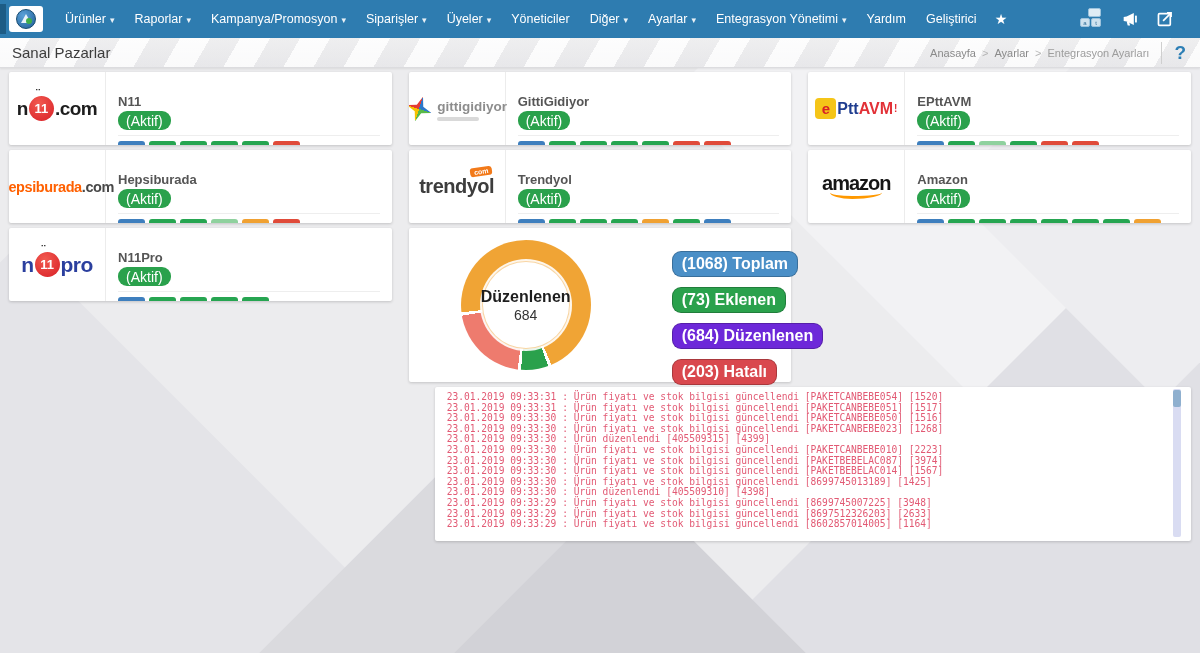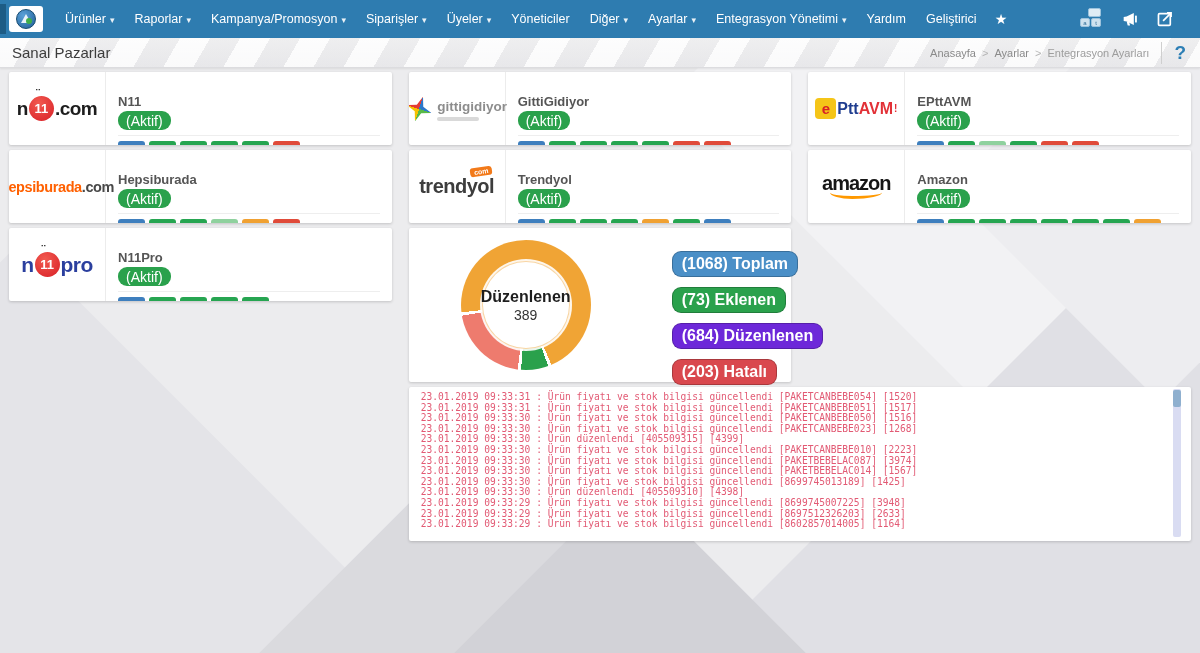--- a/index.html
+++ b/index.html
@@ -88,21 +88,21 @@
   .panel { background:#fff; border-radius:2px; box-shadow:0 1px 3px rgba(0,0,0,.18); }
   .stats { height:154px; position:relative; }
   .donut { position:absolute; left:52px; top:12px; width:130px; height:130px; border-radius:50%; }
   .donut-hole { position:absolute; left:21px; top:21px; right:21px; bottom:21px; background:#fff; border-radius:50%; display:flex; flex-direction:column; align-items:center; justify-content:center; box-shadow:0 0 0 2px rgba(255,255,255,.9), inset 0 0 0 1px rgba(240,161,50,.45); }
   .donut-label { font-size:16px; font-weight:bold; color:#1e1e1e; }
   .donut-value { font-size:14px; color:#333; margin-top:1px; }
   .legend { position:absolute; left:263px; top:23px; display:flex; flex-direction:column; gap:10px; align-items:flex-start; }
   .pill { color:#fff; font-size:16px; font-weight:bold; padding:3px 9px; border-radius:9px; border:1px solid rgba(0,0,0,.22); cursor:pointer; white-space:nowrap; }
 
   
-  .logpanel { grid-column:2 / span 2; height:154px; position:relative; overflow:hidden; padding:5px 22px 12px 12px; }
+  .logpanel { grid-column:2 / span 2; height:154px; position:relative; overflow:hidden; padding:5px 22px 12px 12px;margin-left:26px; }
   .log-line { font-family:"DejaVu Sans Mono", monospace; font-size:9.6px; line-height:10.6px; white-space:nowrap; }
   .log-line .t { color:#e25a74; }
   .log-line .m { color:#e25a74; }
   .log-line.info .m { color:#3b7dc4; }
   .log-scroll { position:absolute; right:10px; top:2px; bottom:4px; width:8px; background:#d9dcf2; border-radius:2px; cursor:pointer; }
   .log-thumb { position:absolute; left:0; top:1px; width:8px; height:17px; background:#8fb0cf; border-radius:2px; }
 </style>
 </head>
 <body>
 
@@ -456,21 +456,21 @@
                 </g>
               </svg>
             </button><button class="mbtn green">
               <i class="ticon">€</i>
             </button></div></div>
       </div>
       <div class="panel stats" id="stats-panel">
       <div class="donut" id="donut" style="background: conic-gradient(from 160deg, rgb(42, 161, 76) 0deg, rgb(42, 161, 76) 24.4deg, rgb(255, 255, 255) 24.4deg, rgb(255, 255, 255) 27.4deg, rgb(238, 123, 110) 27.4deg, rgb(238, 123, 110) 100.5deg, rgb(255, 255, 255) 100.5deg, rgb(255, 255, 255) 103.5deg, rgb(240, 164, 53) 103.5deg, rgb(240, 164, 53) 357deg, rgb(255, 255, 255) 357deg, rgb(255, 255, 255) 360deg);">
         <div class="donut-hole">
           <span class="donut-label">Düzenlenen</span>
-          <span class="donut-value">389</span>
+          <span class="donut-value">684</span>
         </div>
       </div>
       <div class="legend" id="legend">
           <span class="pill" style="background: rgb(74, 143, 199);">(1068) Toplam</span>
           <span class="pill" style="background: rgb(42, 161, 76); text-align: center;">(73) Eklenen</span>
           <span class="pill" style="background: #6d28d9;">(684) Düzenlenen</span>
           <span class="pill" style="background: rgb(217, 72, 78);">(203) Hatalı</span>
         </div>
     </div>
     <div class="panel logpanel" id="log-panel">

